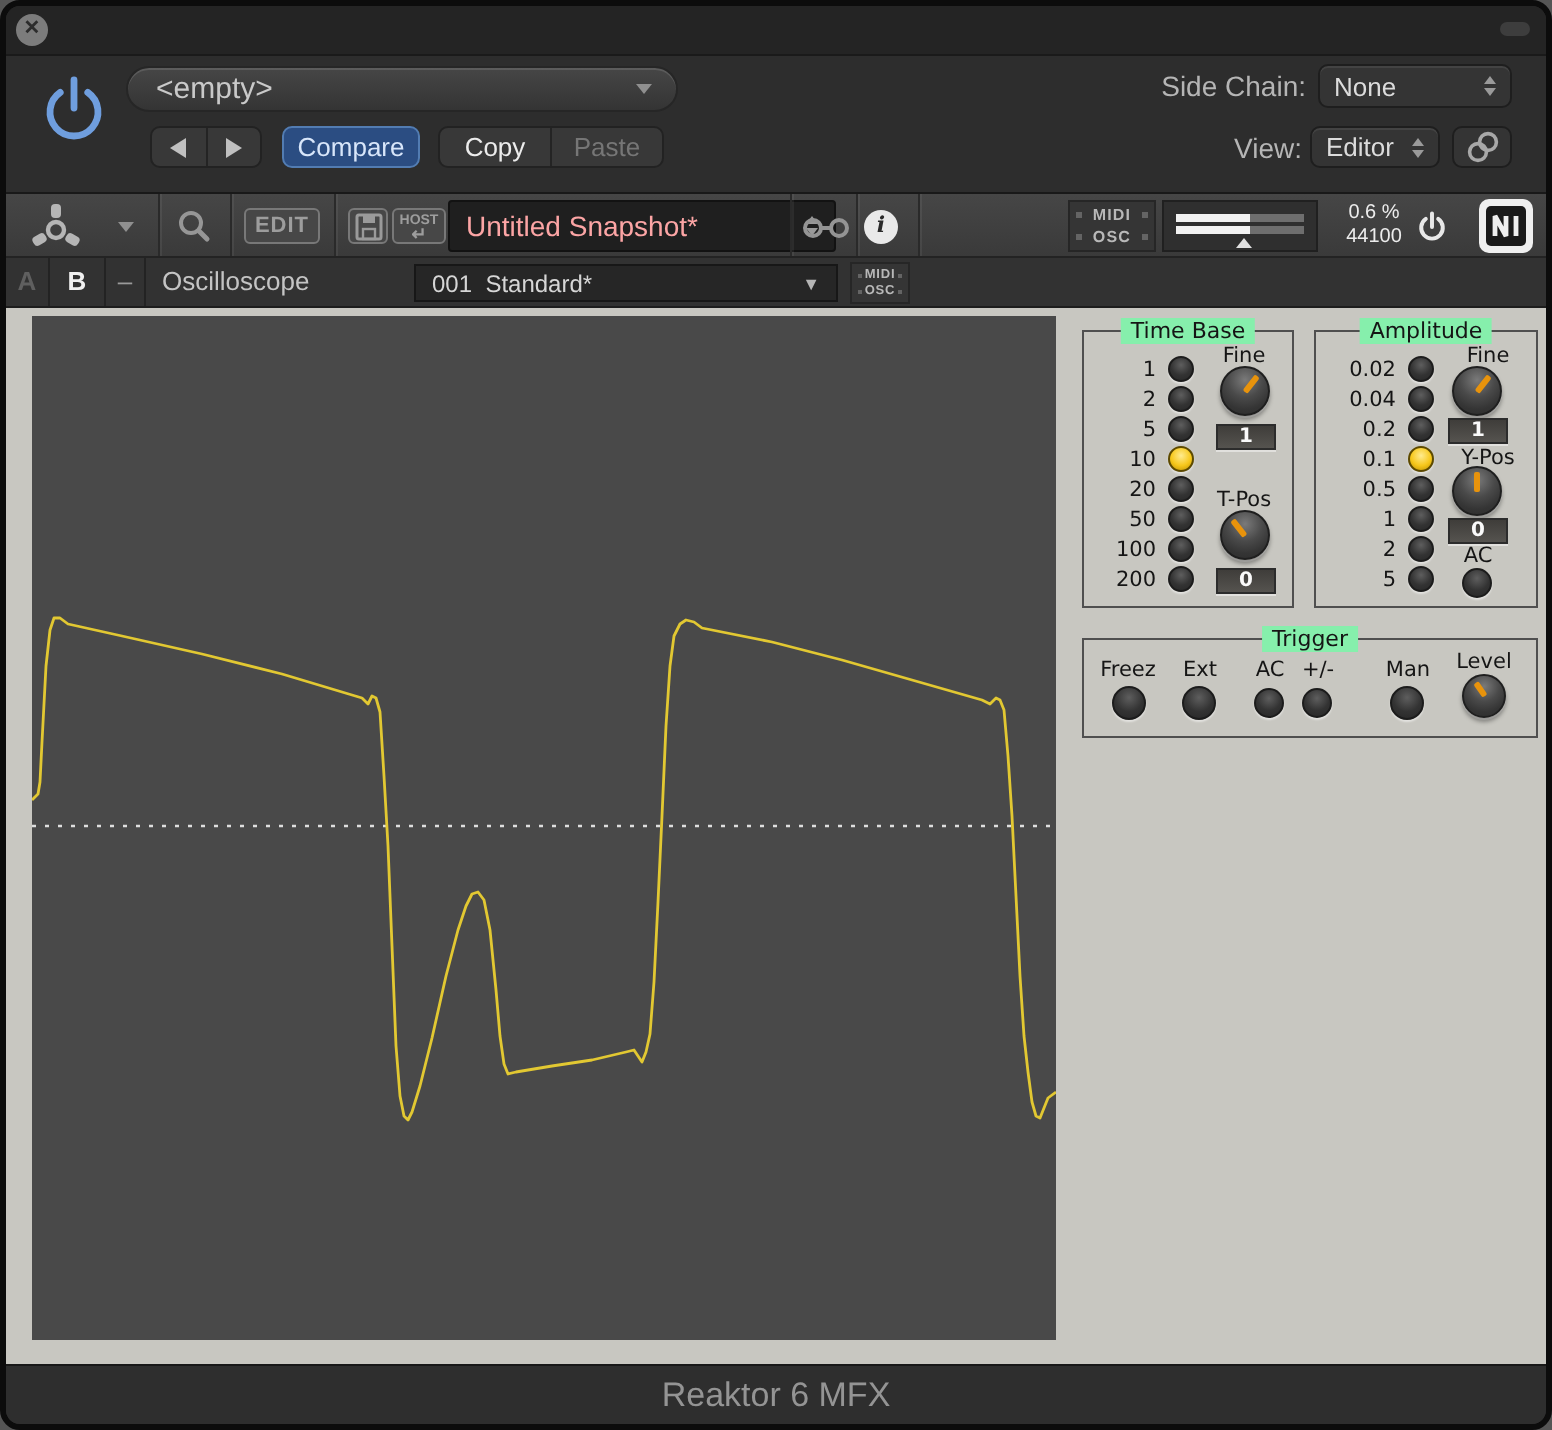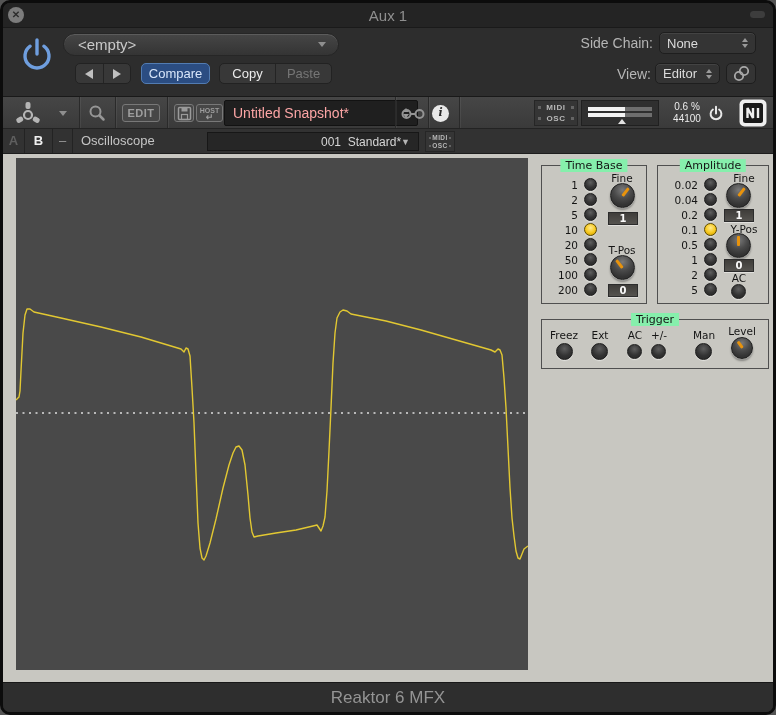--- a/index.html
+++ b/index.html
@@ -74,21 +74,21 @@
   .cpu-box{position:absolute;left:658px;top:4px;width:52px;color:#ececec;font-size:10px;line-height:12px;text-align:center;}
   .pwr-white{position:absolute;left:704px;top:7px;width:18px;height:18px;}
   .ni-badge{position:absolute;right:6px;top:2px;width:28px;height:28px;}
 
   
   .ensbar{position:absolute;left:0;top:126px;right:0;height:25px;background:#323232;border-bottom:1px solid #1d1d1d;}
   .ens-cell{position:absolute;top:0;height:24px;text-align:center;line-height:24px;font-size:13px;font-weight:bold;
             border-right:1px solid #232323;}
   .ens-name{position:absolute;left:78px;top:0;line-height:24px;color:#c4c4c4;font-size:13px;}
   .ens-dd{position:absolute;left:204px;top:3px;width:212px;height:19px;background:#262626;border:1px solid #171717;
-          color:#d6d6d6;font-size:12px;display:flex;align-items:center;padding:0 8px;white-space:pre;text-align:right;}
+          color:#d6d6d6;font-size:12px;display:flex;align-items:center;padding:0 8px;white-space:pre;}
   .mo-mini{left:422px;top:2px;width:30px;height:21px;gap:1px;}
   .mo-mini .mo-row{font-size:6.5px;letter-spacing:.4px;}
   .mo-mini .mo-dot{width:2px;height:2px;}
 
   
   .panel{position:absolute;left:0;top:151px;right:0;bottom:30px;background:#c8c7c1;
          font-family:"DejaVu Sans",sans-serif;color:#151515;}
   .scope{position:absolute;left:13px;top:4px;width:512px;height:512px;background:#494949;}
   .group{position:absolute;border:1px solid #4f4f4f;}
   .group-title{position:absolute;top:-7px;left:50%;transform:translateX(-50%);background:#86efac;
@@ -126,21 +126,20 @@
   .footer{position:absolute;left:0;bottom:0;right:0;height:30px;background:#2e2e2e;border-top:1px solid #181818;
           text-align:center;color:#949494;font-size:17px;line-height:29px;}
 </style>
 </head>
 <body>
 
 <div id="app">
 
   <div class="titlebar">
     <div class="close-btn">✕</div>
-    <div class="win-title">Aux 1</div>
     <div class="win-pill"></div>
   </div>
 
   <div class="header">
     <svg class="pwr-blue" viewBox="0 0 40 40">
       <path d="M26.88 13.17 A12 12 0 1 1 13.12 13.17" fill="none" stroke="#6f9ede" stroke-width="3.4" stroke-linecap="round"></path>
       <line x1="20" y1="7" x2="20" y2="21" stroke="#6f9ede" stroke-width="3.4" stroke-linecap="round"></line>
     </svg>
 
     <div class="preset-dd">

